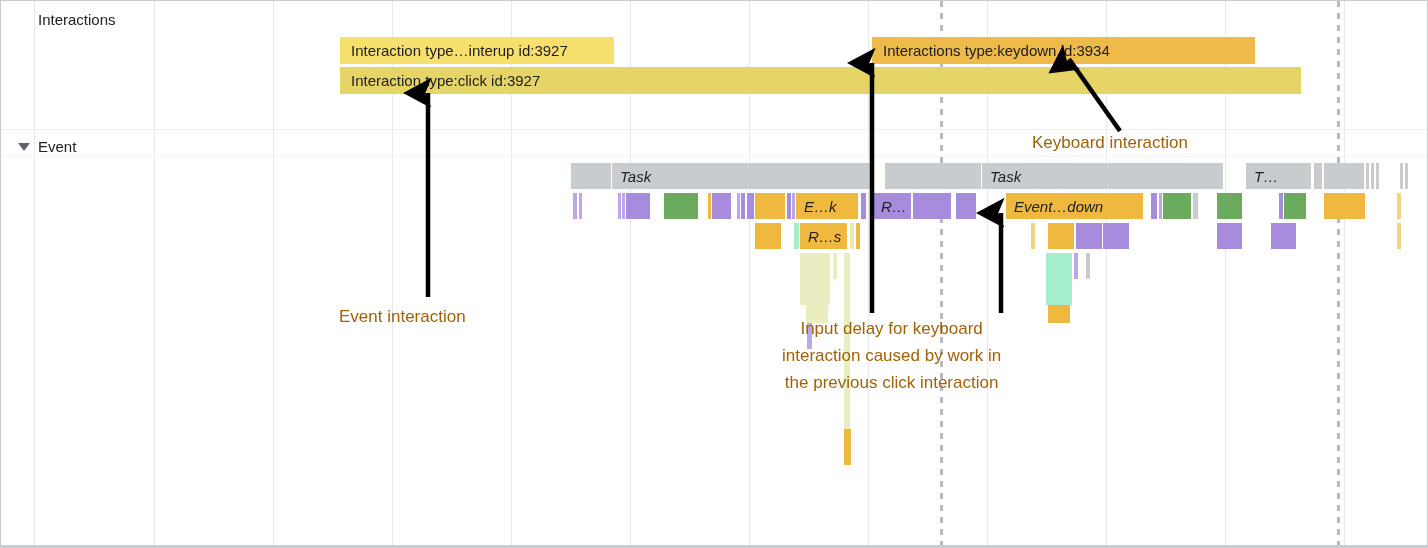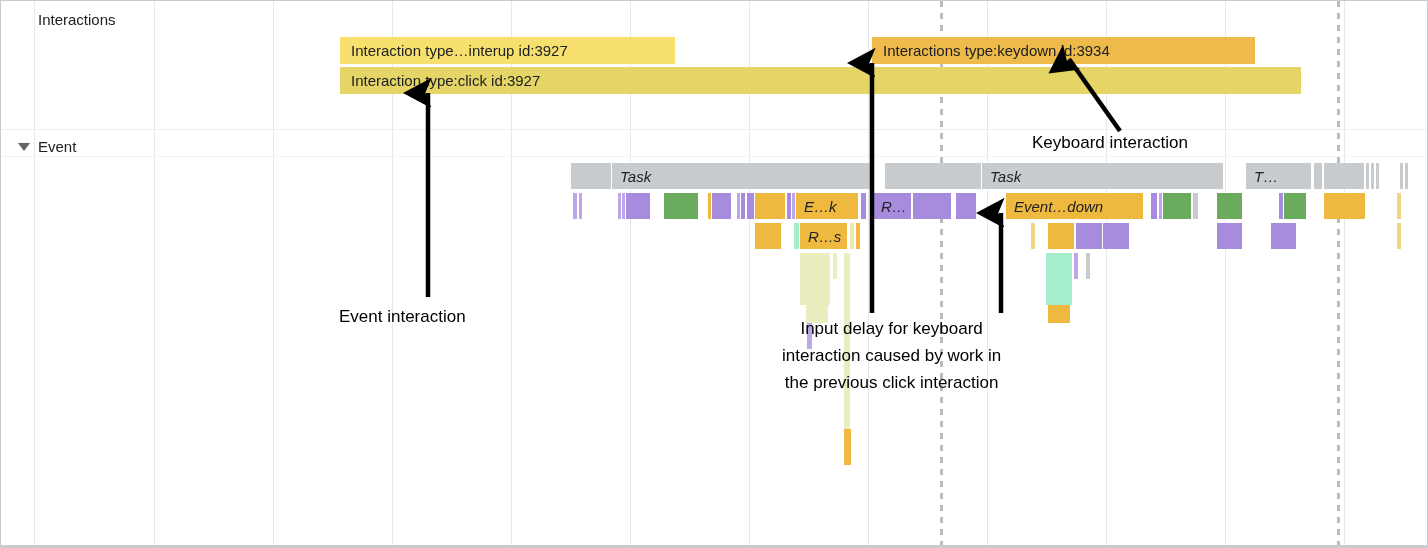--- a/index.html
+++ b/index.html
@@ -24,21 +24,21 @@
         font-size:15px;color:#202124;overflow:hidden;box-sizing:border-box;}
   .ibar span{padding-left:11px;white-space:nowrap;}
 
   
   .fbar{position:absolute;box-sizing:border-box;overflow:hidden;}
   .fbar.lbl{display:flex;align-items:center;font-size:15px;color:#202124;}
   .fbar.lbl span{padding-left:8px;white-space:nowrap;font-style:italic;}
   .fbar.task{font-size:15px;color:#202124;}
 
   
-  .anno{position:absolute;font-size:17px;color:#000000;line-height:27px;white-space:pre;}
+  .anno{position:absolute;font-size:17px;color:#a16207;line-height:27px;white-space:pre;}
   .anno.c{text-align:center;}
   svg.arrows{position:absolute;left:0;top:0;width:1428px;height:548px;
              pointer-events:none;overflow:visible;}
 </style>
 </head>
 <body>
 
 <div id="stage">
 
   <div id="grid-solid">
@@ -63,21 +63,21 @@
   <div class="hrule" style="top:128px"></div>
   <div class="hrule" style="top:155px;background:#f2f3f4"></div>
   <div class="botrule"></div>
 
   <div class="tracklabel" style="left:37px;top:10px">Interactions</div>
 
   <div class="tri" style="left:17px;top:142px"></div>
   <div class="tracklabel" style="left:37px;top:137px">Event</div>
 
   <div id="interaction-bars">
-      <div class="ibar" style="left: 339px; top: 36px; width: 335px; height: 27px; background: rgb(247, 224, 110);">
+      <div class="ibar" style="left: 339px; top: 36px; width: 274px; height: 27px; background: rgb(247, 224, 110);">
         <span>Interaction type…interup id:3927</span>
       </div>
       <div class="ibar" style="left: 871px; top: 36px; width: 383px; height: 27px; background: rgb(238, 186, 74);">
         <span>Interactions type:keydown id:3934</span>
       </div>
       <div class="ibar" style="left: 339px; top: 66px; width: 961px; height: 27px; background: rgb(228, 213, 102);">
         <span>Interaction type:click id:3927</span>
       </div>
     </div>
 

